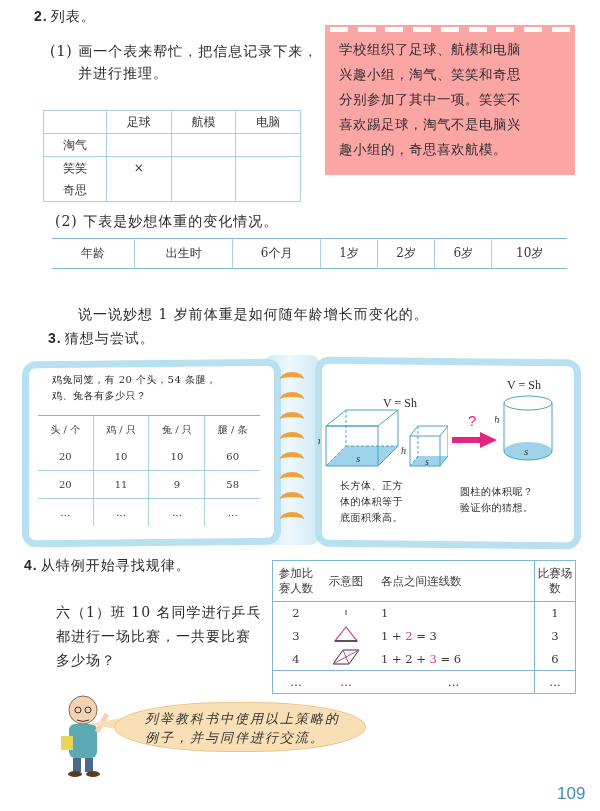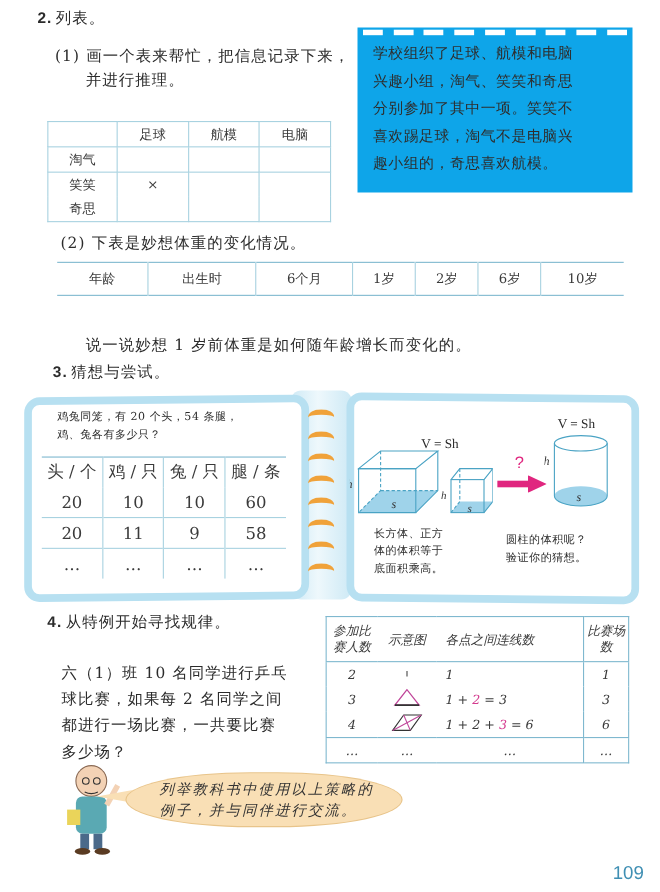--- a/index.html
+++ b/index.html
@@ -20,43 +20,43 @@
   .t1 td { border: 1px solid #a8d2e0; height: 20px; }
   .t1 td.c0 { width: 60px; }
   
   .t2 { left: 52px; top: 238px; width: 515px; border-top: 1.5px solid #7fb8cf; border-bottom: 1.5px solid #7fb8cf; }
   .t2 td { border-left: 1px solid #a8d2e0; height: 27px; }
   .t2 td:first-child { border-left: none; width: 80px; }
   .t2 tr + tr td { border-top: 1px solid #a8d2e0; }
   
   .note {
     left: 325px; top: 25px; width: 250px; height: 150px;
-    background: #0ea5e9;
+    background: #fca5a5;
   }
   .note-teeth { left: 0; top: 0; width: 100%; height: 10px; display: flex; justify-content: space-around; }
   .note-teeth span { width: 18px; height: 5px; background: #fff; margin-top: 2px; }
   .note-text { left: 14px; top: 12px; width: 228px; font-size: 13.5px; line-height: 25px; letter-spacing: 0.5px; color: #2e2e2e; }
   
   .frame {
     border: 7px solid #b7e0f1; background: #fff; border-radius: 14px;
   }
   .frameL { left: 22px; top: 360px; width: 245px; height: 172px; transform: skewY(-0.6deg); }
   .frameR { left: 315px; top: 358px; width: 252px; height: 176px; transform: skewY(0.6deg); }
   .spine { left: 264px; top: 355px; width: 56px; height: 190px; background: linear-gradient(to right, #cde9f5, #eef8fc 45%, #cde9f5); border-radius: 10px; }
   .ring { width: 24px; height: 10px; border-top: 5px solid #f0a23a; border-radius: 50% 50% 0 0; left: 280px; }
   .t3 { left: 38px; top: 415px; width: 222px; }
   .t3 td { height: 25px; border-left: 1px solid #a8d2e0; }
   .t3 td:first-child { border-left: none; }
   .t3 tr:first-child td { border-top: 1.5px solid #7fb8cf; }
   .t3 tr.sep td { border-top: 1px solid #a8d2e0; }
-  .t3 td { font-size: 15px; }
+  .t3 td { font-size: 10px; }
   .italic { font-family: "Liberation Serif", serif; font-size: 12px; text-align: center; }
   .small { font-size: 10px; line-height: 16px; letter-spacing: 0.5px; }
   
-  .t4 { left: 296px; top: 560px; width: 276px; border: 1.5px solid #7fb8cf; font-style: italic; }
+  .t4 { left: 272px; top: 560px; width: 304px; border: 1.5px solid #7fb8cf; }
   .t4 td { height: 20px; font-size: 11.5px; }
   .t4 tr.head td { border-bottom: 1.5px solid #7fb8cf; height: 38px; line-height: 15px; }
   .t4 tr.last td { border-top: 1.5px solid #7fb8cf; }
   .t4 td.sc { border-left: 1.5px solid #7fb8cf; }
   .t4 td.left { text-align: left; padding-left: 8px; }
   .pink { color: #d43c8f; }
   .bubble {
     left: 115px; top: 703px; width: 250px; height: 48px;
     background: #f9dfb5; border-radius: 45% / 50%;
     box-shadow: 0 0 0 1px #e8c48a;
@@ -232,26 +232,25 @@
 <div class="abs small" style="left:340px;top:478px;">
   <div>长方体、正方</div>
   <div>体的体积等于</div>
   <div>底面积乘高。</div>
 </div>
 <div class="abs small" style="left:460px;top:484px;">
   <div>圆柱的体积呢？</div>
   <div>验证你的猜想。</div>
 </div>
 
-<div class="abs sec-title" style="left:43px;top:557px;">
+<div class="abs sec-title" style="left:24px;top:557px;">
   <b>4.</b><span>从特例开始寻找规律。</span>
 </div>
 <div class="abs txt" style="left:56px;top:600px;width:210px;line-height:24px;">
   <div>六（1）班 10 名同学进行乒乓</div>
-  <div>球比赛，如果每 2 名同学之间</div>
   <div>都进行一场比赛，一共要比赛</div>
   <div>多少场？</div>
 </div>
 
 <table class="abs t4">
   <tbody>
       <tr class="head">
     <td style="width:44px">参加比赛人数</td>
     <td style="width:52px">示意图</td>
     <td class="left">各点之间连线数</td>

